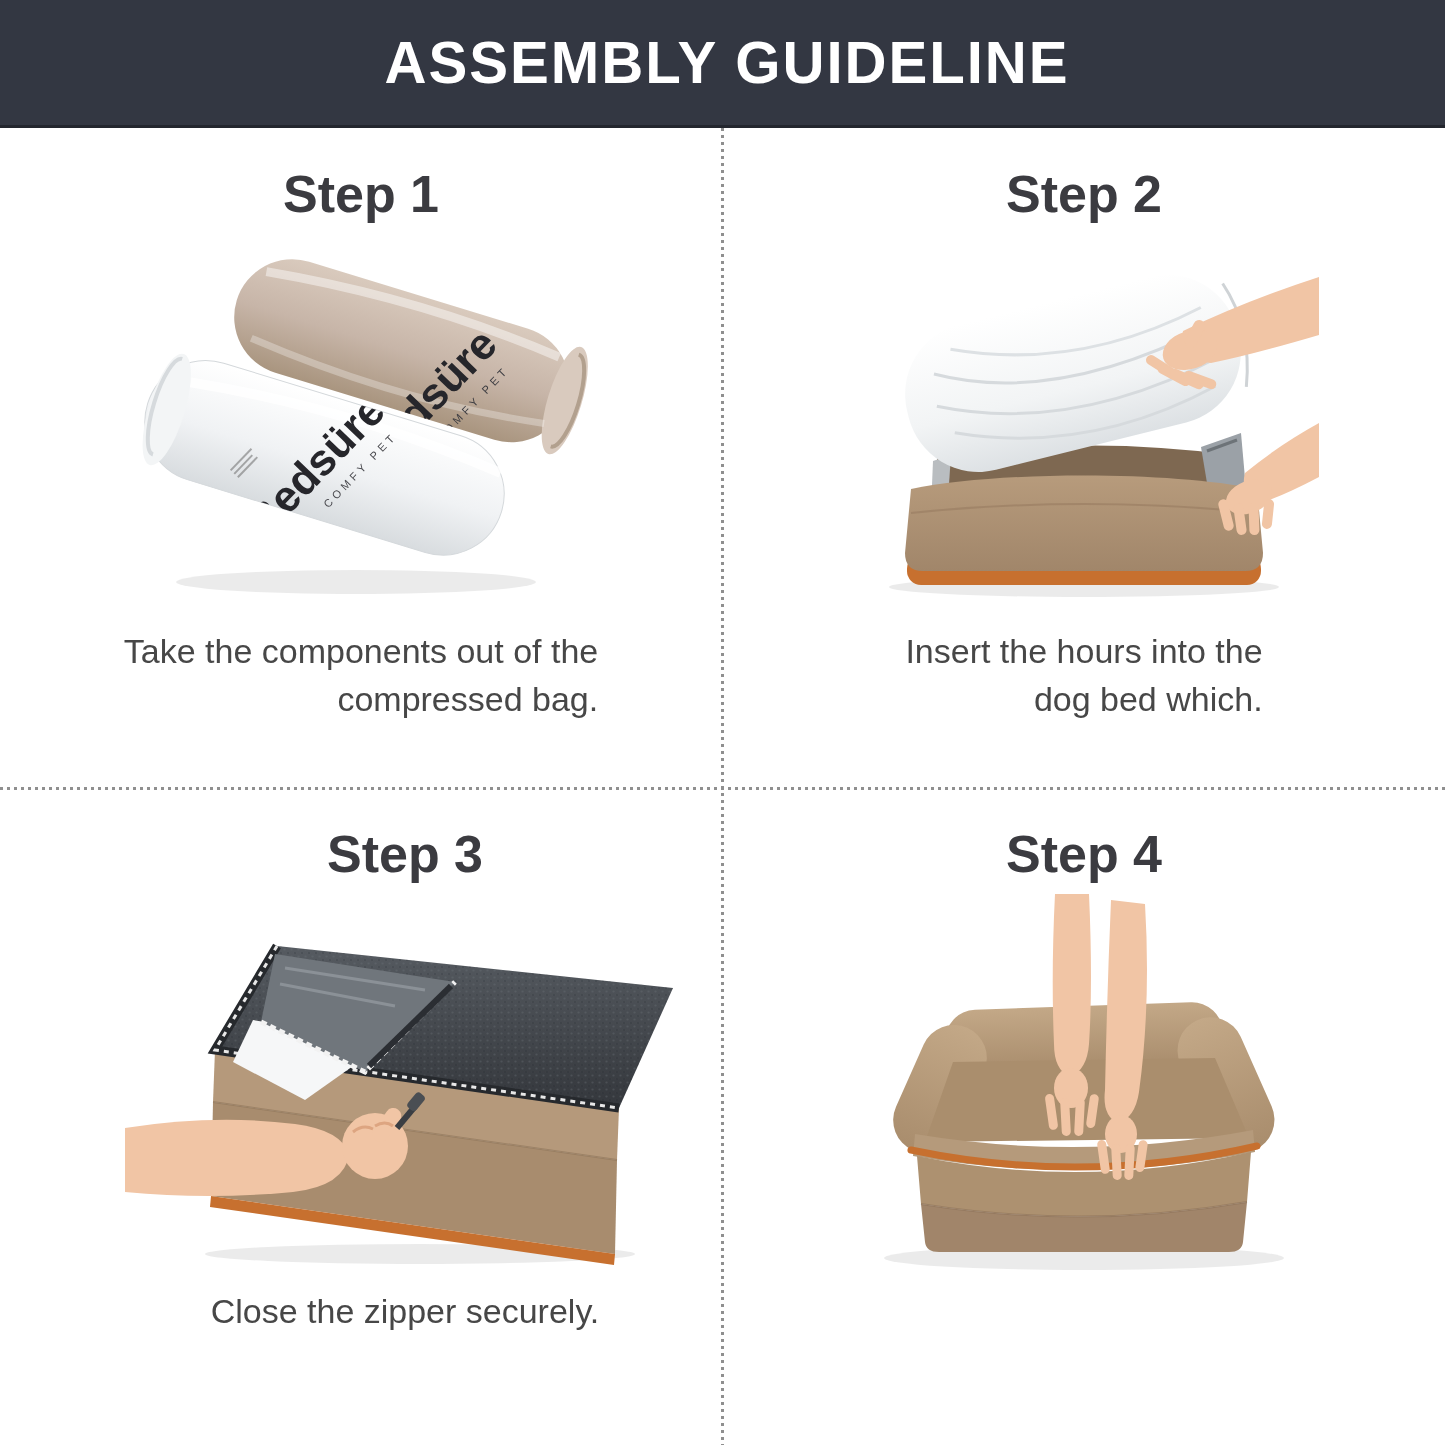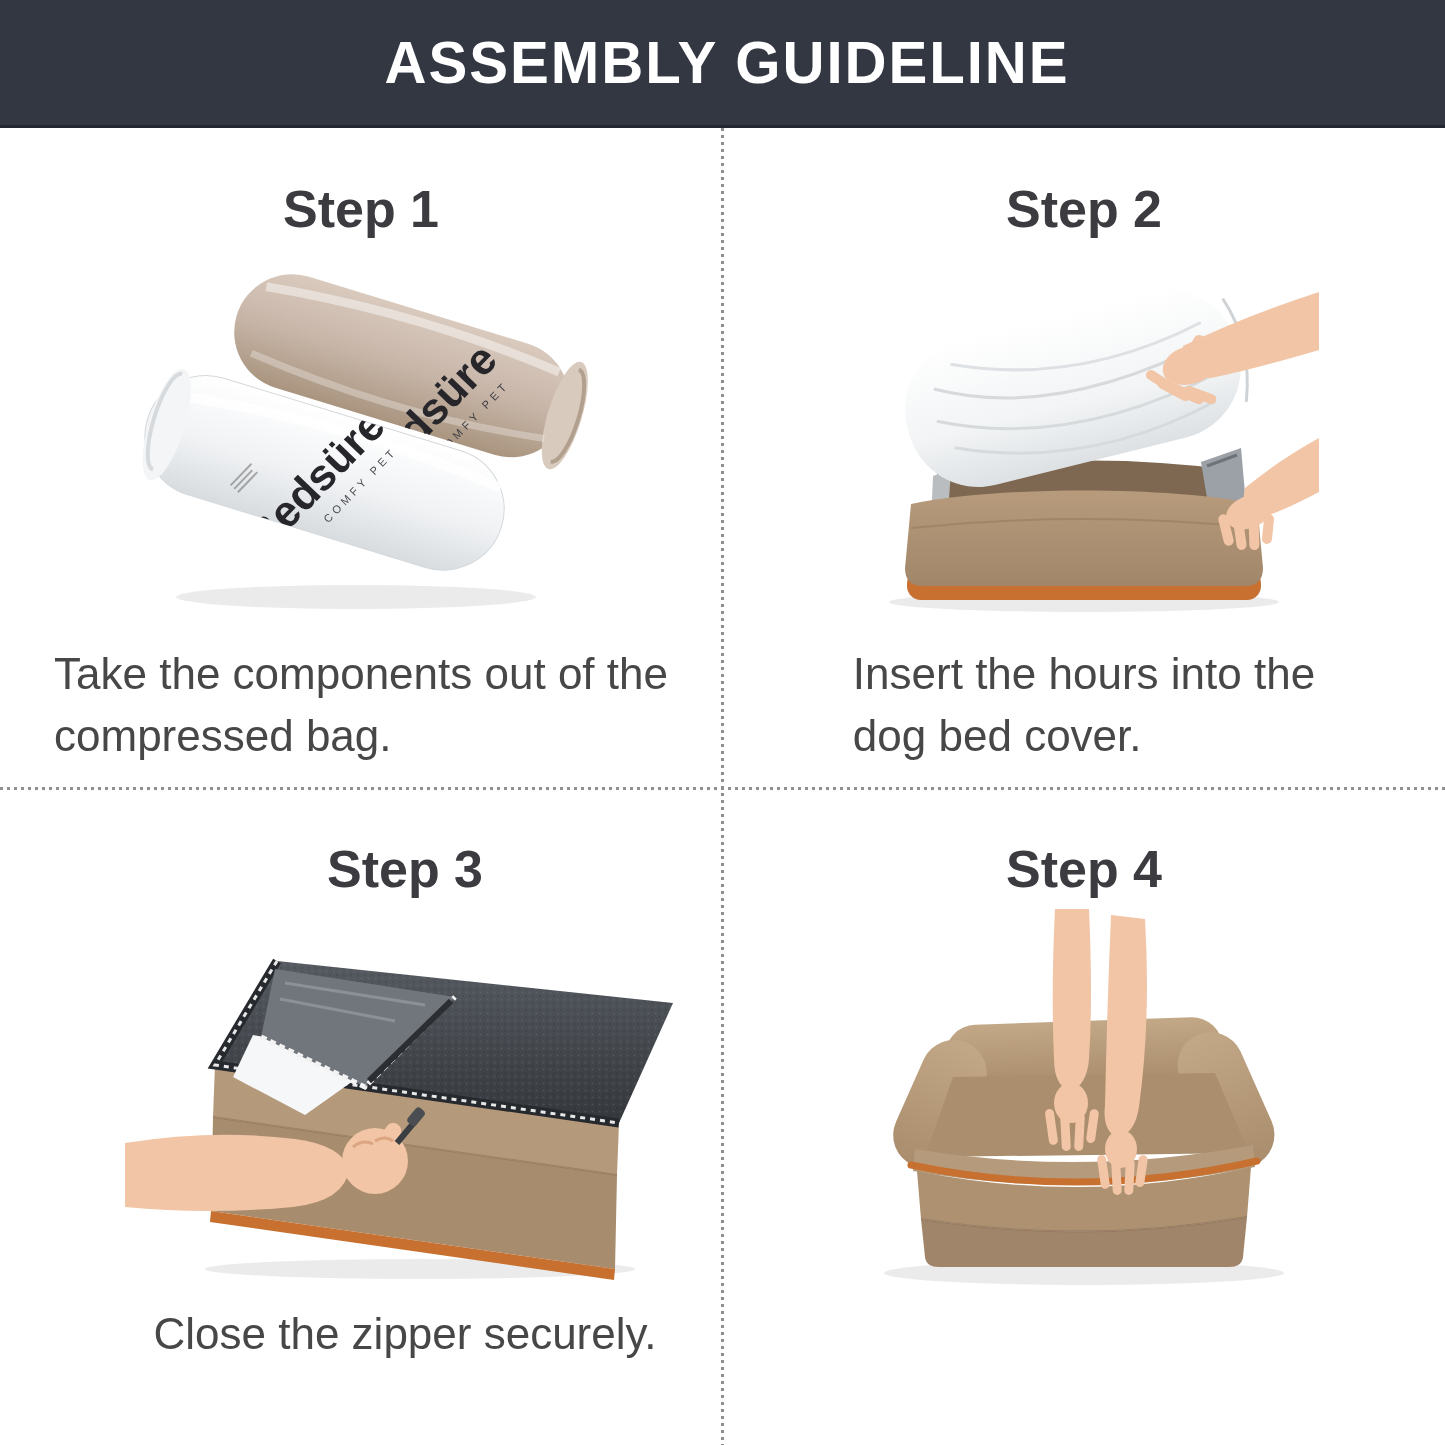--- a/index.html
+++ b/index.html
@@ -20,28 +20,28 @@
   }
   
   .cell{
     position:absolute;width:722px;display:flex;flex-direction:column;align-items:center;
   }
   .cell.q1{left:0;top:128px;height:660px;}
   .cell.q2{left:723px;top:128px;height:660px;}
   .cell.q3{left:0;top:788px;height:657px;padding-left:44px;}
   .cell.q4{left:723px;top:788px;height:657px;}
   .step-title{
-    margin:51px 0 0 0;font-size:52px;font-weight:700;color:var(--title-text,#3b3b40);
+    margin:36px 0 0 0;font-size:52px;font-weight:700;color:var(--title-text,#3b3b40);
   }
   .figure{
     height:372px;margin-top:14px;display:flex;align-items:center;justify-content:center;
   }
   .caption{
-    margin-top:18px;font-size:44px;font-weight:300;color:var(--caption-text,#474747);
-    line-height:1.4;text-align:left;
+    margin-top:18px;font-size:34px;font-weight:300;color:var(--caption-text,#474747);
+    line-height:1.4;text-align:right;
   }
   .caption span{display:block;}
   
   .divider-v{
     position:absolute;left:721px;top:128px;bottom:0;width:3px;
     background:repeating-linear-gradient(to bottom,var(--divider,#8f8f8f) 0 3px,transparent 3px 7px);
   }
   .divider-h{
     position:absolute;left:0;right:0;top:787px;height:3px;
     background:repeating-linear-gradient(to right,var(--divider,#8f8f8f) 0 3px,transparent 3px 7px);
@@ -168,21 +168,21 @@
           <ellipse cx="400" cy="248" rx="24" ry="16" transform="rotate(-22 400 248)"></ellipse>
           <rect x="372" y="250" width="10" height="32" rx="5" transform="rotate(-14 377 266)"></rect>
           <rect x="386" y="254" width="10" height="32" rx="5" transform="rotate(-8 391 270)"></rect>
           <rect x="400" y="254" width="10" height="32" rx="5" transform="rotate(-2 405 270)"></rect>
           <rect x="414" y="250" width="10" height="30" rx="5" transform="rotate(6 419 265)"></rect>
         </g>
       </svg>
     </div>
     <div class="caption">
       <span>Insert the hours into the</span>
-      <span>dog bed cover.</span>
+      <span>dog bed which.</span>
     </div>
   </div>
 
   <div class="cell q3">
     <h2 class="step-title">Step 3</h2>
     <div class="figure">
       <svg width="560" height="365" viewBox="0 0 560 365">
         <defs>
           <linearGradient id="g3mesh" x1="0" y1="0" x2="0" y2="1">
             <stop offset="0" stop-color="#565b61"></stop>

